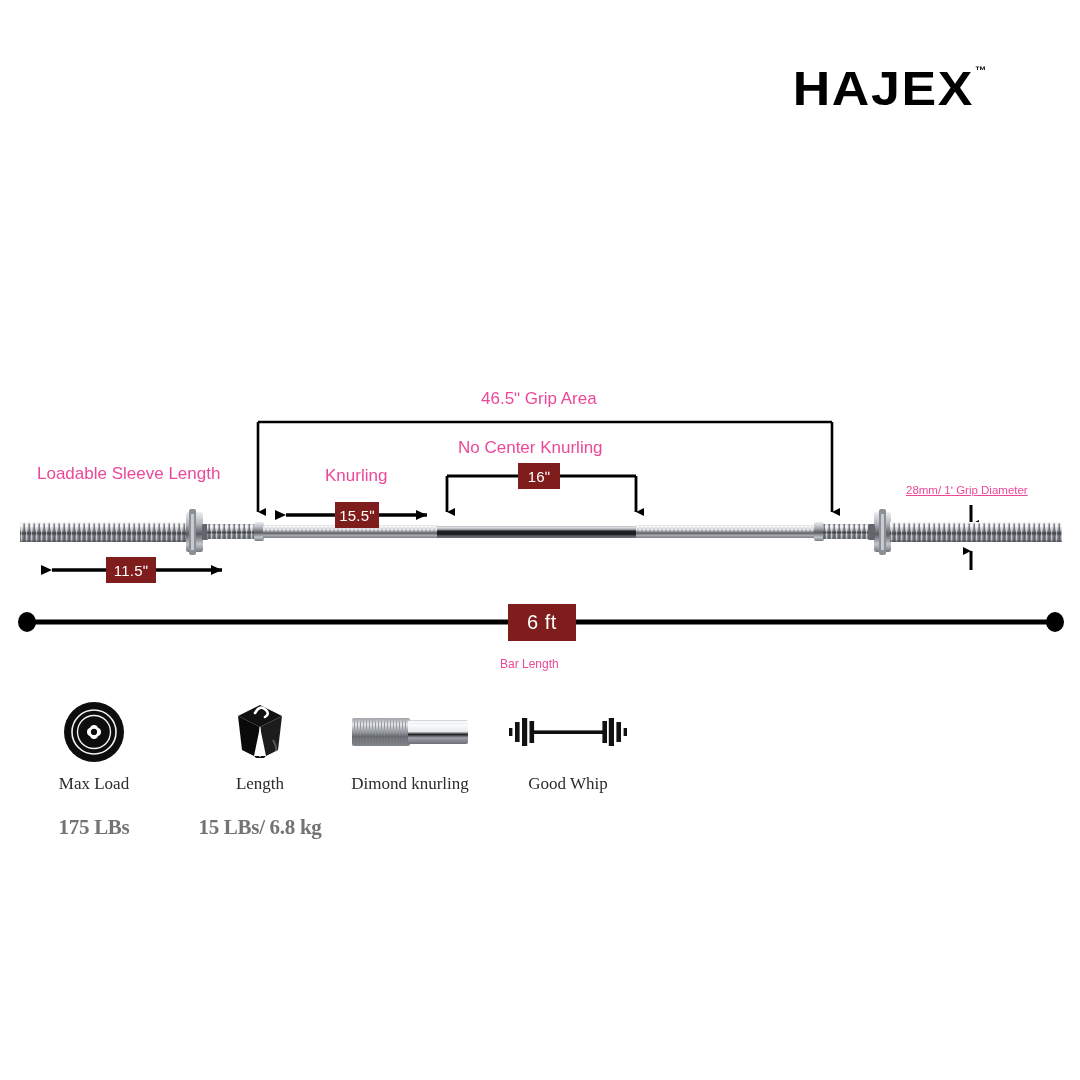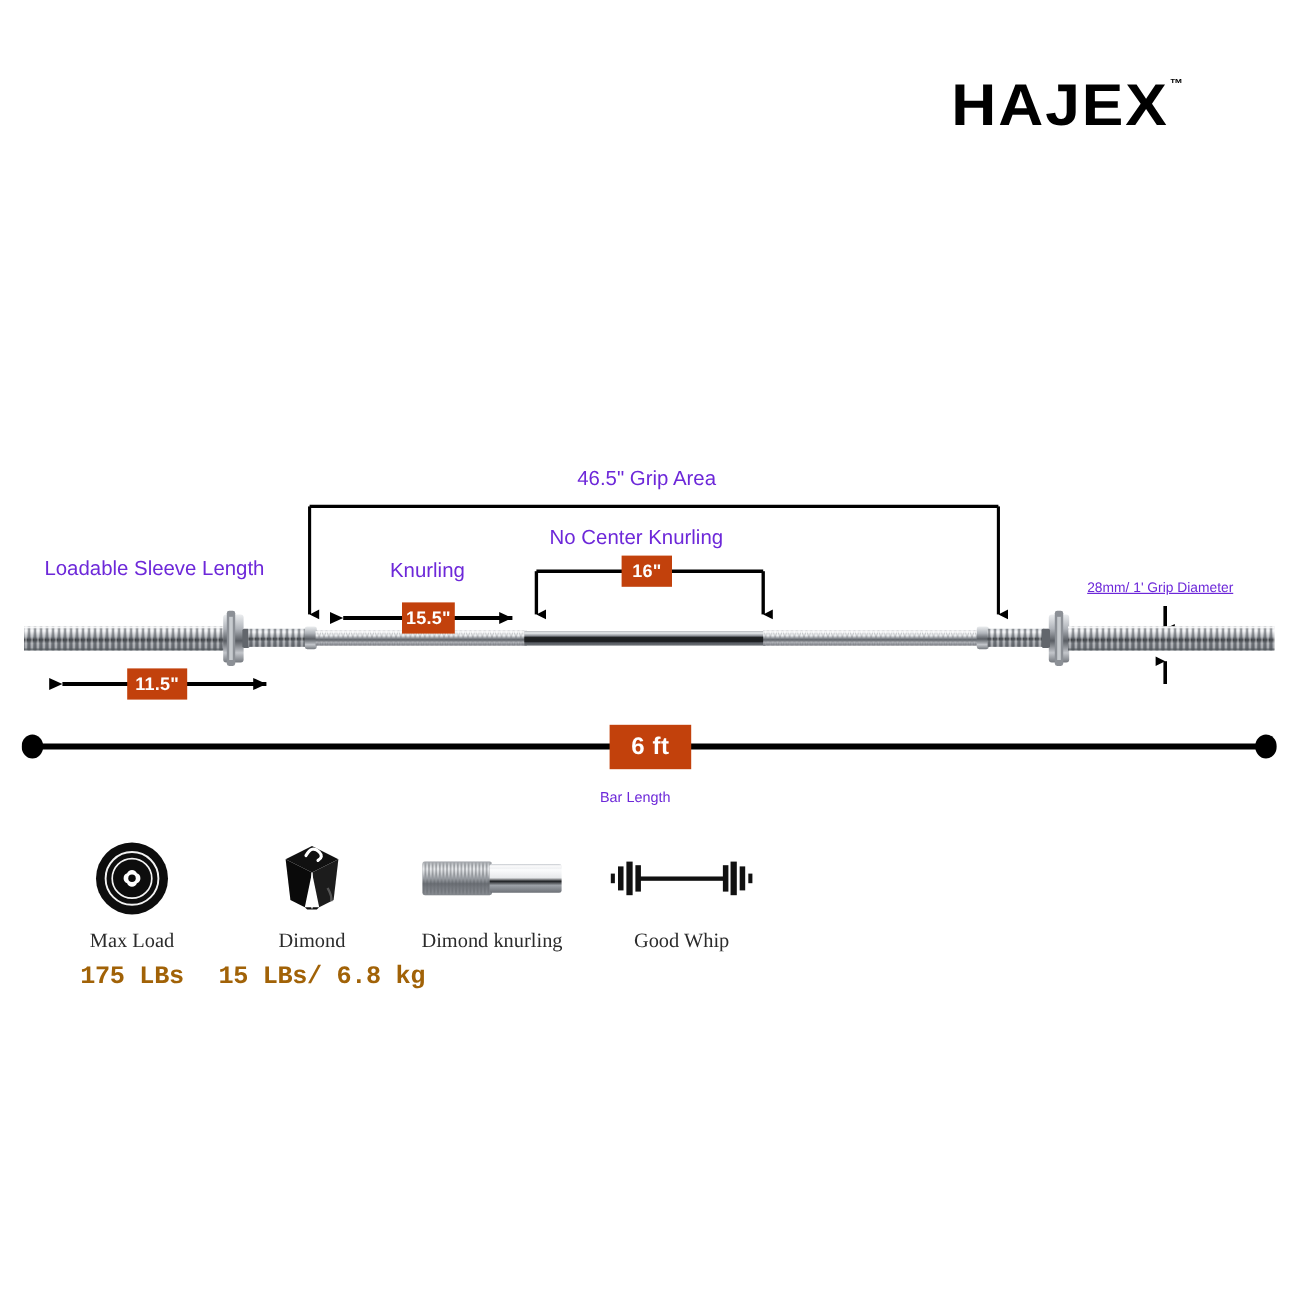--- a/index.html
+++ b/index.html
@@ -36,31 +36,31 @@
     line-height: 1;
     margin-top: 3px;
     margin-left: 1px;
     color: #000;
   }
 
   
   .lbl {
     position: absolute;
     font-family: "Liberation Sans", sans-serif;
-    color: #6d28d9;
+    color: #ec4899;
     white-space: nowrap;
   }
 
   
   .badge {
     position: absolute;
-    background: #c2410c;
+    background: #7f1d1d;
     color: #fff;
     font-family: "Liberation Sans", sans-serif;
-    font-weight: 700;
+    font-weight: 400;
     display: flex;
     align-items: center;
     justify-content: center;
     white-space: nowrap;
     z-index: 6;
   }
   .badge.sm { font-size: 15px; letter-spacing: 0.2px; }
   .badge.lg { font-size: 20px; letter-spacing: 0.5px; }
 
   
@@ -76,25 +76,25 @@
     height: 64px;
   }
   .feature .fname {
     font-family: "Liberation Serif", serif;
     font-size: 17px;
     color: #2b2b2b;
     margin-top: 10px;
     white-space: nowrap;
   }
   .feature .fval {
-    font-family: Liberation Mono, monospace;
+    font-family: Liberation Serif, serif;
     font-size: 21px;
     font-weight: 700;
-    color: #a16207;
-    margin-top: 9px;
+    color: #737373;
+    margin-top: 21px;
     letter-spacing: -0.3px;
     white-space: nowrap;
   }
 </style>
 </head>
 <body>
 
 <div class="stage">
 
   <div id="logo">
@@ -273,21 +273,21 @@
       <rect x="872" y="40.4" width="172" height="1.6" fill="#4f5358" opacity="0.6"></rect>
     </g>
   </svg>
 
   <svg id="barlength" viewBox="0 0 1046 44">
     <ellipse cx="9" cy="22" rx="9" ry="10" fill="#000"></ellipse>
     <ellipse cx="1037" cy="22" rx="9" ry="10" fill="#000"></ellipse>
     <path d="M9,22 L1037,22" stroke="#000" stroke-width="5"></path>
   </svg>
 
-  <div class="feature" style="left:46px; top:700px; width:128px;">
+  <div class="feature" style="left:30px; top:700px; width:128px;">
     <div class="ficon">
       <svg width="62" height="62" viewBox="0 0 62 62">
         <circle cx="31" cy="31" r="30" fill="#0d0d0d"></circle>
         <circle cx="31" cy="31" r="22" fill="none" stroke="#f2f2f2" stroke-width="1.6"></circle>
         <circle cx="31" cy="31" r="16.5" fill="none" stroke="#f2f2f2" stroke-width="1.4"></circle>
         <path d="M31,21.5 a4.4,4.4 0 0 1 4.1,2.9 a4.4,4.4 0 0 1 2.9,4.1
                  a4.4,4.4 0 0 1 -2.9,4.1 a4.4,4.4 0 0 1 -4.1,2.9
                  a4.4,4.4 0 0 1 -4.1,-2.9 a4.4,4.4 0 0 1 -2.9,-4.1
                  a4.4,4.4 0 0 1 2.9,-4.1 a4.4,4.4 0 0 1 4.1,-2.9 Z" fill="#ffffff" transform="translate(0,2.4)"></path>
         <circle cx="31" cy="30.9" r="3.1" fill="#0d0d0d"></circle>
@@ -302,21 +302,21 @@
       <svg width="66" height="64" viewBox="0 0 66 64">
         <path d="M33,5 L55,16 L33,27 L11,16 Z" fill="#111111"></path>
         <path d="M11,16 L33,27 L27,56 L15,50 Z" fill="#0a0a0a"></path>
         <path d="M55,16 L33,27 L39,56 L51,50 Z" fill="#1c1c1c"></path>
         <path d="M27,56 L39,56 L37,58 L29,58 Z" fill="#101010"></path>
         <path d="M28,13 q5,-9 11,-3 q4,4 -1,7" fill="none" stroke="#ffffff" stroke-width="2.6" stroke-linecap="round"></path>
         <path d="M33,27 L33,57" stroke="#ffffff" stroke-width="1.3" opacity="0.85"></path>
         <path d="M46,40 q4,7 3,11" stroke="#6e6e6e" stroke-width="2" fill="none" opacity="0.7"></path>
       </svg>
     </div>
-    <div class="fname">Dimond</div>
+    <div class="fname">Length</div>
     <div class="fval">15 LBs/ 6.8 kg</div>
   </div>
 
   <div class="feature" style="left:490px; top:700px; width:156px;">
     <div class="ficon">
       <svg width="122" height="42" viewBox="0 0 122 42">
         <rect x="24" y="19.4" width="74" height="3.6" fill="#111"></rect>
         <rect x="2" y="17" width="3.4" height="8" fill="#111"></rect>
         <rect x="8" y="11" width="4.6" height="20" fill="#111"></rect>
         <rect x="15" y="7" width="5.2" height="28" fill="#111"></rect>

